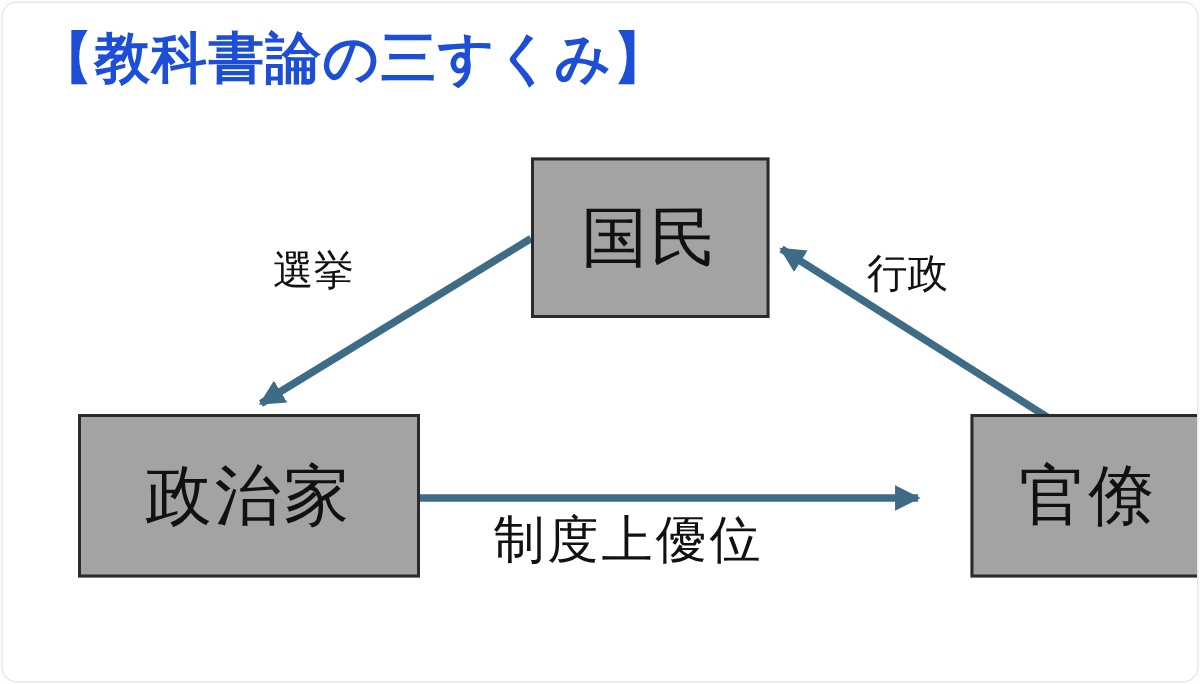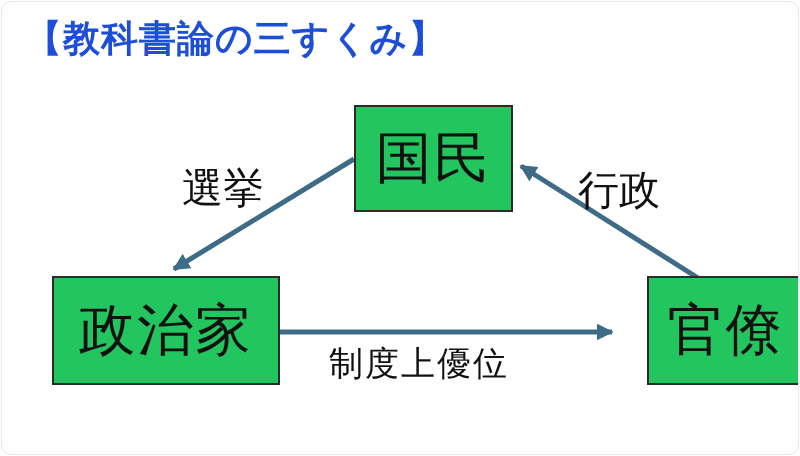--- a/index.html
+++ b/index.html
@@ -32,46 +32,46 @@
   }
   .arrow-layer {
     position: absolute;
     left: 0;
     top: 0;
     width: 800px;
     height: 456px;
   }
   .node {
     position: absolute;
-    background: #22c55e;
+    background: #a3a3a3;
     border: 2.5px solid #2b2b2b;
     box-sizing: border-box;
     display: flex;
     align-items: center;
     justify-content: center;
-    font-size: 56px;
+    font-size: 44px;
     font-weight: 500;
     letter-spacing: 2px;
     color: #111111;
     white-space: nowrap;
   }
   .node-kokumin { left: 352px; top: 103px; width: 159px; height: 107px; }
   .node-seijika { left: 50px;  top: 274px; width: 228px; height: 109px; }
   .node-kanryo  { left: 617px; top: 274px; width: 157px; height: 109px; margin-left: 28px; }
   .edge-label {
     position: absolute;
-    font-size: 41px;
+    font-size: 27px;
     font-weight: 500;
     color: #111111;
     white-space: nowrap;
     line-height: 1.1;
   }
   .label-senkyo { left: 180px; top: 164px; }
   .label-gyosei { left: 576px; top: 166px; }
-  .label-seido  { left: 327px; top: 343px; font-size: 34px; letter-spacing: 2px; }
+  .label-seido  { left: 327px; top: 343px; font-size: 34px; letter-spacing: 2px; font-family: Liberation Mono, monospace; }
 </style>
 </head>
 <body>
 
 <div class="slide">
 
   <svg class="arrow-layer" viewBox="0 0 800 456" xmlns="http://www.w3.org/2000/svg" aria-hidden="true">
     <defs>
       <marker id="ah" viewBox="0 0 10 10" refX="9" refY="5" markerWidth="3.4" markerHeight="3.4" orient="auto-start-reverse">
         <path d="M0,0 L10,5 L0,10 z" fill="#3e6b85"></path>

